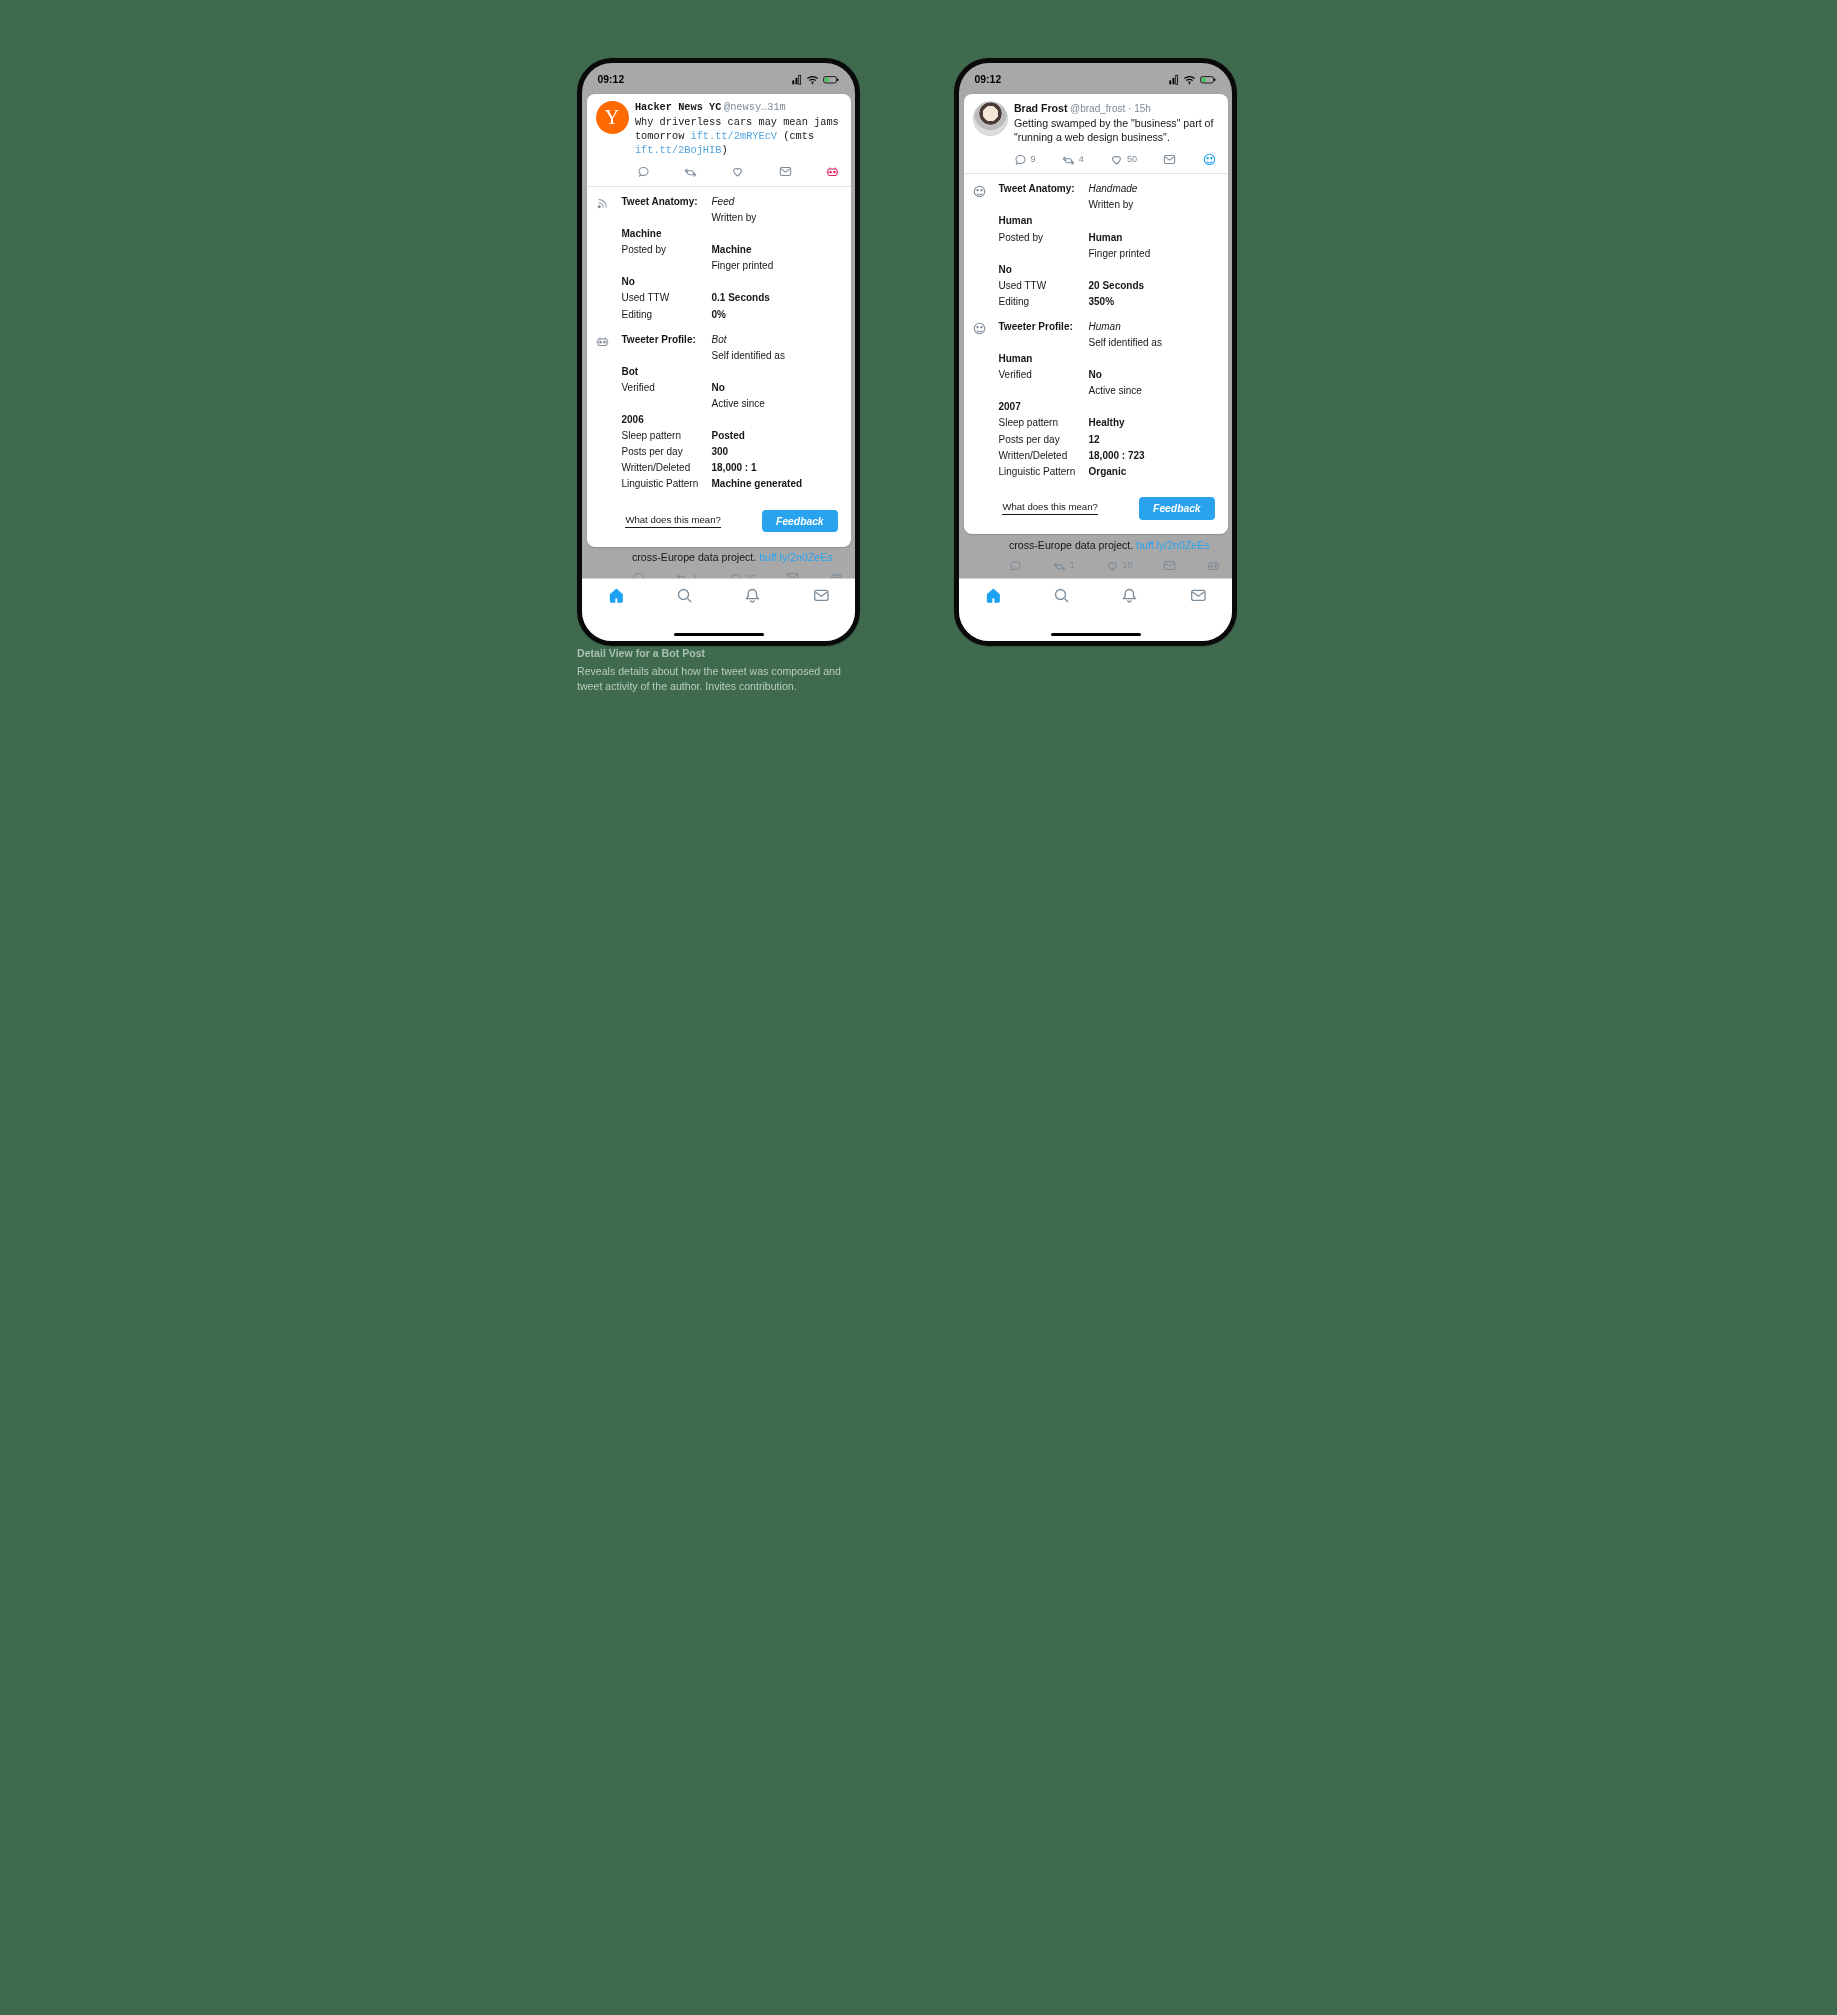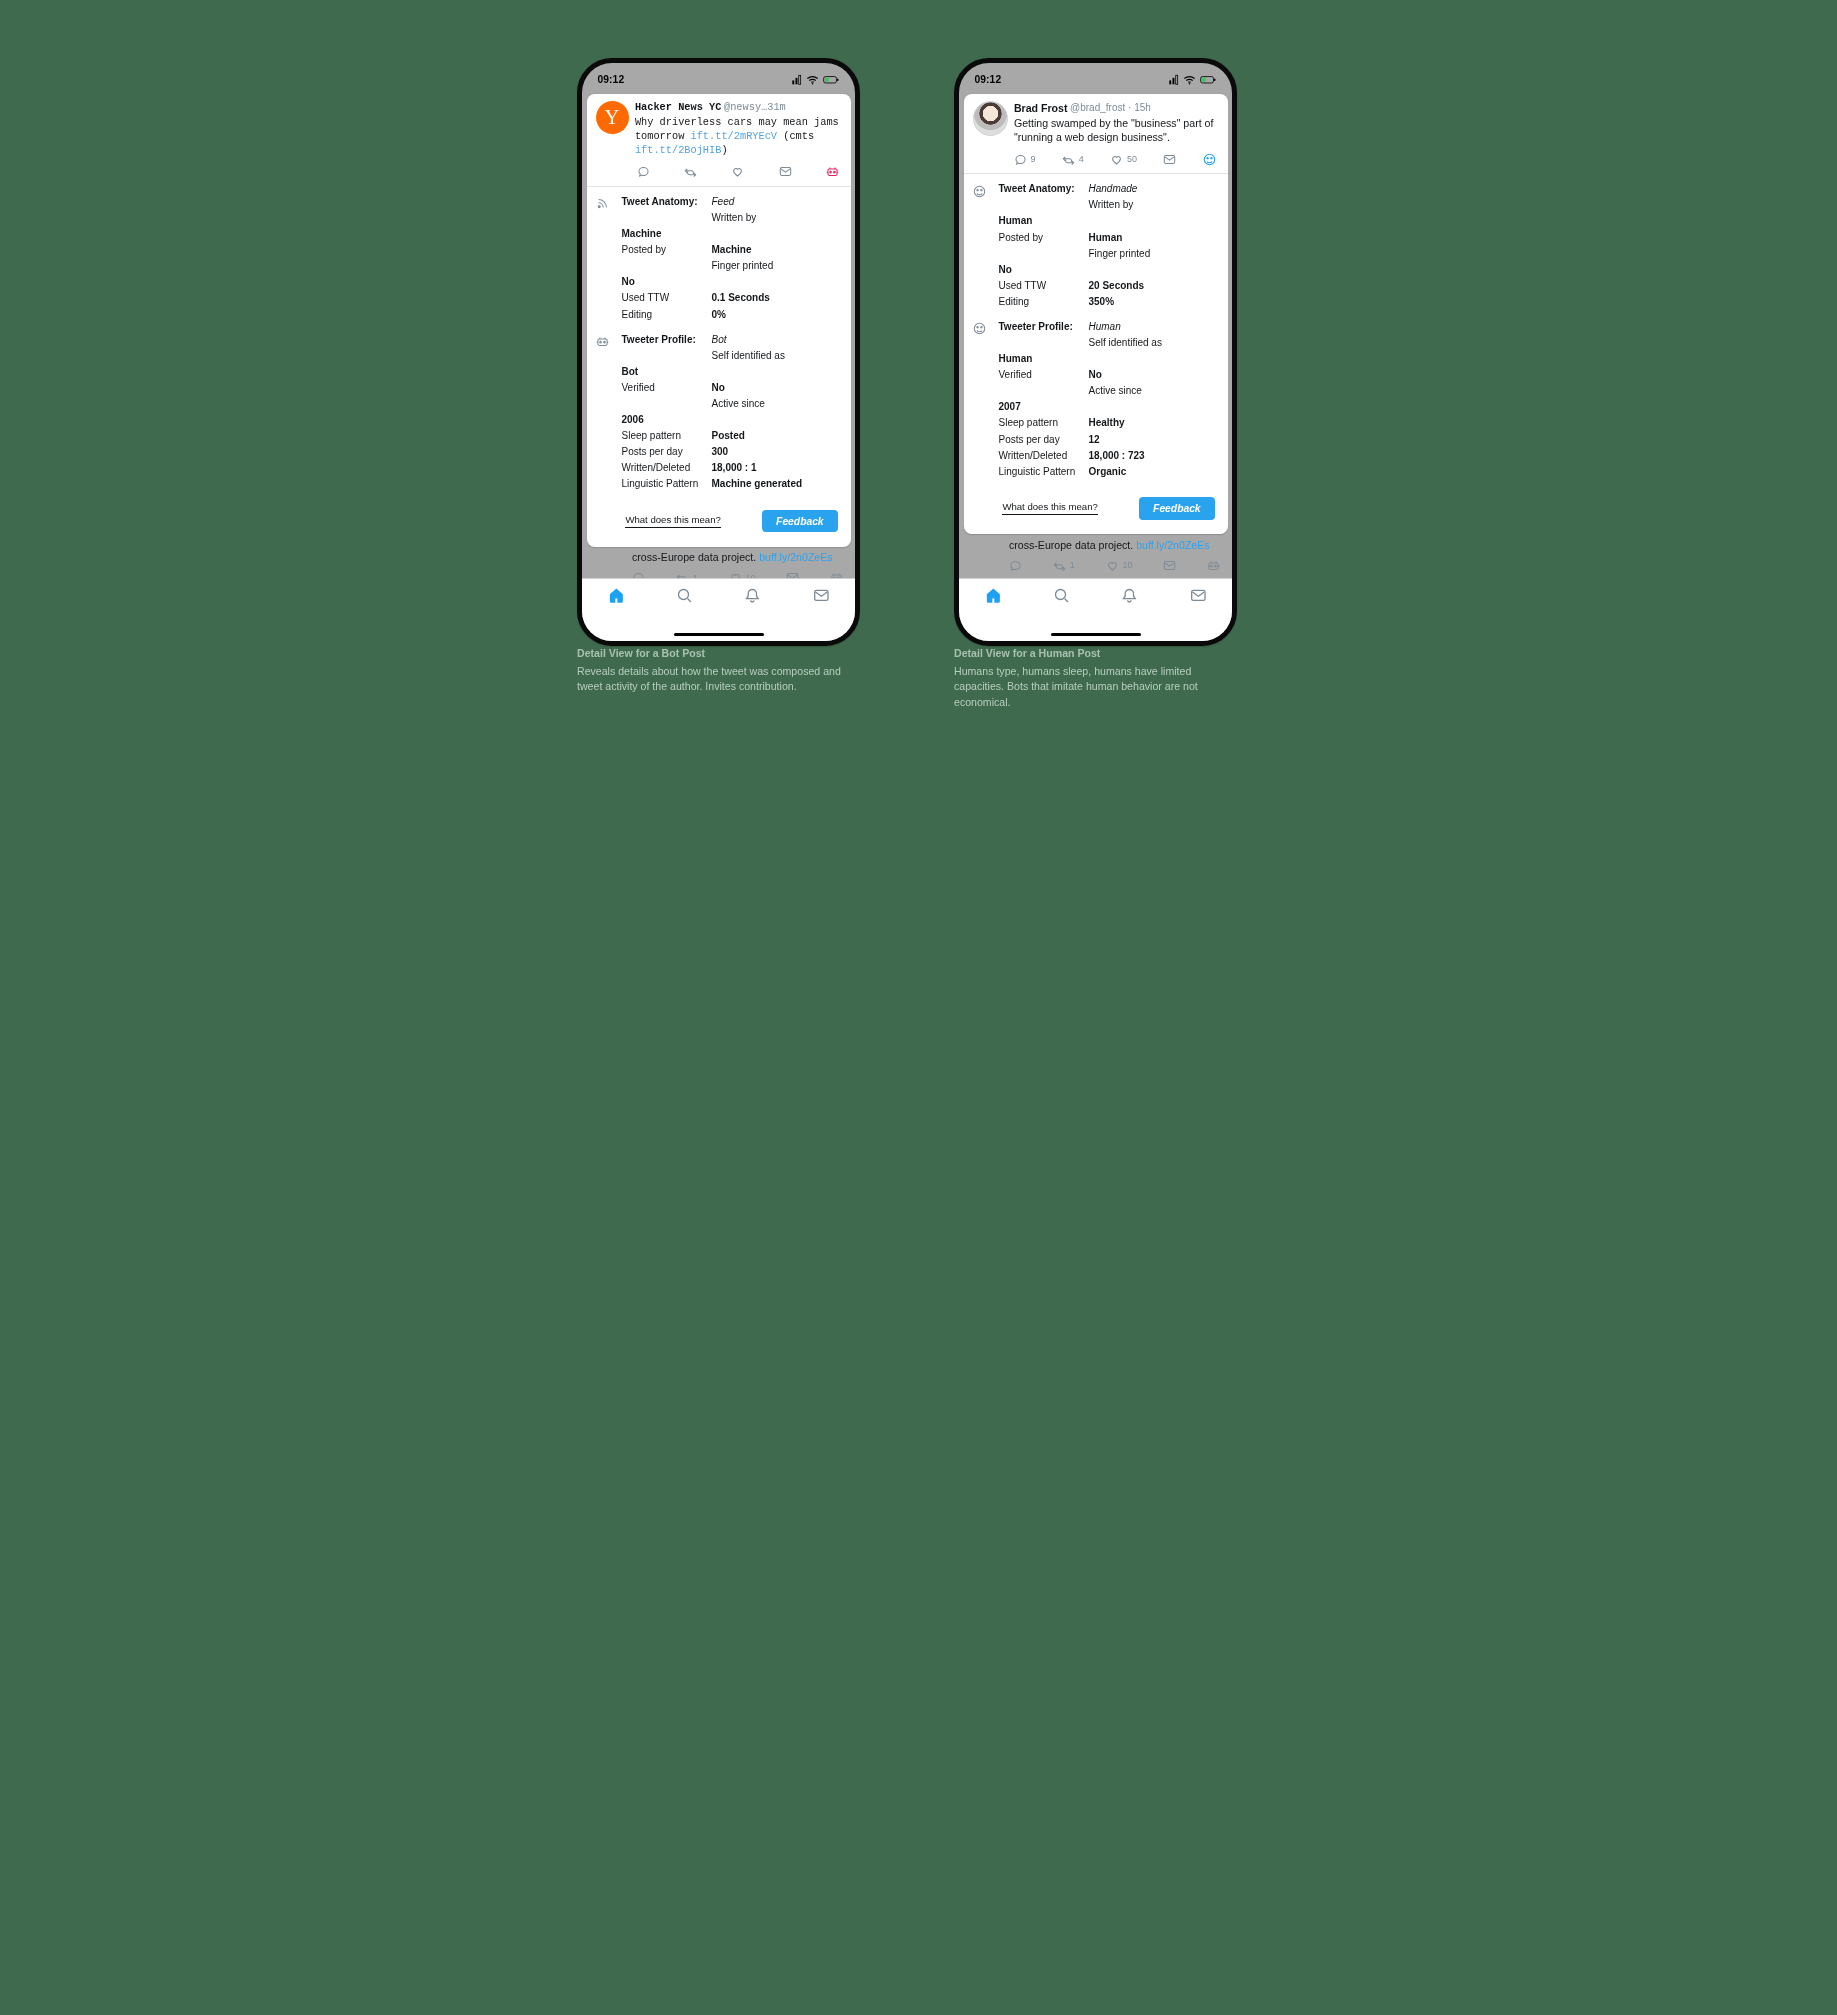--- a/index.html
+++ b/index.html
@@ -32,21 +32,21 @@
     box-shadow:0 0.6px 1.3px rgba(0,0,0,.15);overflow:hidden;
   }
   .tweet{display:flex;gap:6.4px;padding:7.7px 9px 3.9px;}
   .avatar{width:33px;height:33px;border-radius:50%;flex-shrink:0;}
   .avatar.y{background:#ff6a00;color:#fff;display:flex;align-items:center;justify-content:center;font-size:20.5px;font-weight:500;font-family:Georgia,serif;}
   .avatar.brad{
     background:radial-gradient(circle at 50% 35%,#f4e7d7 28%,#4a3b35 29% 40%,#bcbcbc 42% 60%,#ddd 62%);
     border:0.6px solid #d0d0d0;
   }
   .tweet-body{flex:1;min-width:0;font-size:10.6px;line-height:1.35;}
-  .tweet-header{display:flex;flex-wrap:wrap;gap:2.6px;align-items:flex-start;}
+  .tweet-header{display:flex;flex-wrap:wrap;gap:2.6px;align-items:center;}
   .tname{font-weight:700;color:#14171a;}
   .thandle{color:var(--grey-text);font-size:10px;}
   .ttext{color:#14171a;margin-top:0.6px;word-wrap:break-word;}
   .mono .tname,.mono .thandle,.mono .ttext{font-family:"Andale Mono","Courier New",monospace;font-size:10.3px;}
   .tlink{color:var(--link);}
   .tweet-actions{
     display:flex;justify-content:space-between;align-items:center;
     padding:3.9px 11.6px 7.7px 50px;border-bottom:0.6px solid var(--divider);
   }
   .act{display:flex;align-items:center;gap:3.9px;color:var(--grey-text);font-size:9px;}
@@ -487,20 +487,16 @@
         <span><svg class="icon-svg" viewBox="0 0 20 20" style="width:16.7px;height:16.7px">
               <use href="#i-bell"></use>
             </svg></span>
         <span><svg class="icon-svg" viewBox="0 0 20 20" style="width:16.7px;height:16.7px">
               <use href="#i-mail"></use>
             </svg></span>
         <div class="home-ind"></div>
       </div>
     </div>
 
-    <div class="caption">
-      <span class="ctitle">Detail View for a Human Post</span>
-      <span>Humans type, humans sleep, humans have limited capacities. Bots that imitate human behavior are not economical.</span>
-    </div>
   </div>
 
 </div>
 
 
 </body></html>

